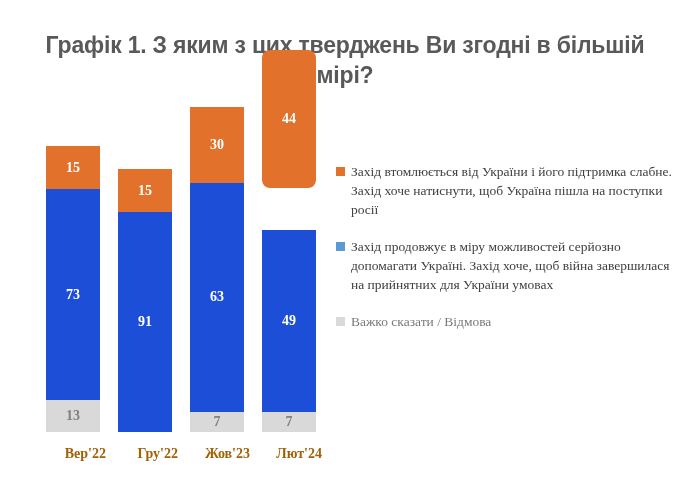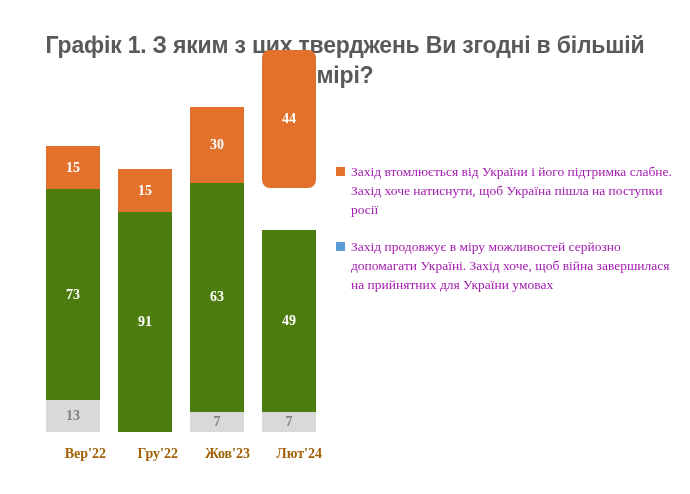--- a/index.html
+++ b/index.html
@@ -63,21 +63,21 @@
     transform: translateY(-50%);
     text-align: center;
     font-family: "Liberation Serif", serif;
     font-weight: bold;
     font-size: 14px;
     color: #ffffff;
     line-height: 1;
   }
 
   .seg-orange { background: #E2712B; }
-  .seg-blue   { background: #4d7c0f; }
+  .seg-blue   { background: #1d4ed8; }
   .seg-gray   { background: #D9D9D9; }
   .seg-gray .seg-label { color: #808080; }
 
   .cat-label {
     position: absolute;
     left: -6px;
     right: -6px;
     bottom: 32px;
     text-align: right;
     font-family: "Liberation Serif", serif;
@@ -94,21 +94,21 @@
     width: 350px;
   }
 
   .legend-item {
     position: relative;
     padding-left: 15px;
     margin-bottom: 18px;
     font-family: "Liberation Serif", serif;
     font-size: 13.5px;
     line-height: 19px;
-    color: #a21caf;
+    color: #404040;
   }
 
   .legend-swatch {
     position: absolute;
     left: 0;
     top: 5px;
     width: 9px;
     height: 9px;
   }
 
@@ -177,13 +177,17 @@
 
 <div id="legend">
   <div class="legend-item">
     <span class="legend-swatch" style="background:#E2712B"></span>
     <span>Захід втомлюється від України і його підтримка слабне. Захід хоче натиснути, щоб Україна пішла на поступки росії</span>
   </div>
   <div class="legend-item">
     <span class="legend-swatch" style="background:#5B9BD5"></span>
     <span>Захід продовжує в міру можливостей серйозно допомагати Україні. Захід хоче, щоб війна завершилася на прийнятних для України умовах</span>
   </div>
+  <div class="legend-item muted">
+    <span class="legend-swatch" style="background:#D9D9D9"></span>
+    <span>Важко сказати / Відмова</span>
+  </div>
 </div>
 
 </body></html>

